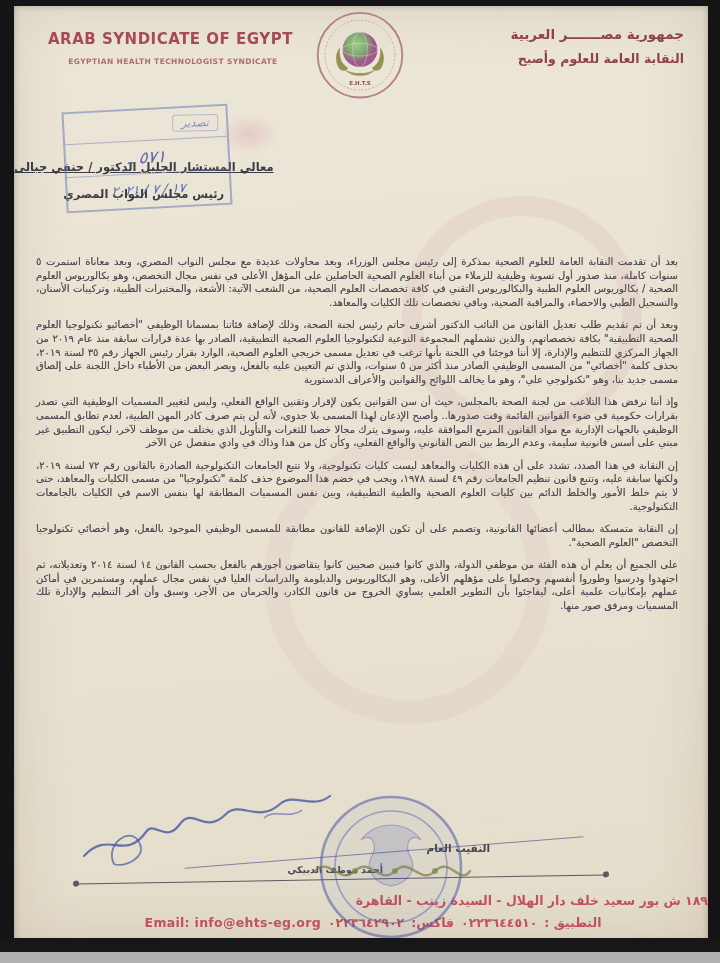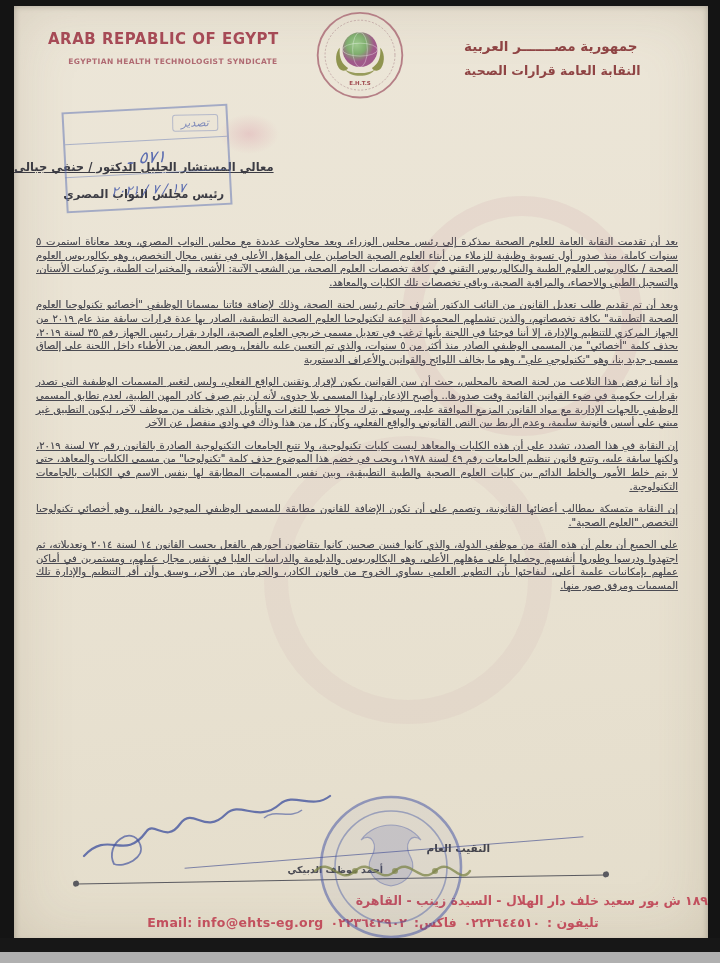--- a/index.html
+++ b/index.html
@@ -15,39 +15,39 @@
     background:linear-gradient(175deg,#ece6d8 0%,#e9e2d2 55%,#e4ddcb 100%);
     box-shadow:inset 0 0 60px rgba(120,100,70,.18), inset 0 0 6px rgba(0,0,0,.25);
     overflow:hidden;
   }
   
   .hdr{position:relative;height:102px;}
   .hdr-left{position:absolute;left:34px;top:24px;width:250px;color:#a64a56;}
   .hdr-left .t1{font-size:15px;font-weight:bold;letter-spacing:.5px;white-space:nowrap;}
   .hdr-left .t2{font-size:7.5px;font-weight:bold;letter-spacing:.4px;margin-top:9px;color:#b06a72;white-space:nowrap;text-align:center;}
   .hdr-logo{position:absolute;left:300px;top:4px;width:92px;height:94px;}
-  .hdr-right{position:absolute;right:24px;top:32px;width:220px;direction:rtl;text-align:left;color:#8f4444;}
+  .hdr-right{position:absolute;right:24px;top:20px;width:220px;direction:rtl;text-align:right;color:#8f4444;}
   .hdr-right .a1{font-size:13.5px;font-weight:bold;}
   .hdr-right .a2{font-size:12.5px;font-weight:bold;margin-top:9px;}
   
   .rstamp{
     position:absolute;left:50px;top:102px;width:162px;height:97px;
     border:2px solid rgba(92,112,180,.5);transform:rotate(-3deg);
     color:#5b6cb0;direction:rtl;font-style:italic;
   }
   .rstamp .row1{height:30px;border-bottom:1.5px solid rgba(92,112,180,.45);display:flex;align-items:center;}
   .rstamp .row1 span{border:1.5px solid rgba(92,112,180,.5);border-radius:3px;font-size:11px;padding:1px 8px;margin-right:8px;opacity:.75;transform:rotate(2deg);}
   .rstamp .row2{height:32px;border-bottom:1.5px solid rgba(92,112,180,.45);display:flex;align-items:center;justify-content:center;font-size:17px;letter-spacing:2px;transform:skewX(-6deg);}
   .rstamp .row3{height:30px;display:flex;align-items:center;justify-content:center;font-size:13px;transform:skewX(-8deg);}
   
   .addressee{direction:rtl;margin:52px 143px 0 0;width:max-content;color:#3c3c44;}
   .addressee .l1{font-size:11.5px;font-weight:bold;text-decoration:underline;}
   .addressee .l2{font-size:11.5px;font-weight:bold;text-align:center;margin-top:13px;}
   
-  .body-text{direction:rtl;margin:34px 30px 0 22px;color:#4b4b53;text-decoration:underline;}
+  .body-text{direction:rtl;margin:54px 30px 0 22px;color:#4b4b53;}
   .body-text p{
     font-size:10px;line-height:13.6px;text-align:justify;margin:0 0 9px 0;
     text-shadow:0 0 .5px rgba(60,60,70,.55);
   }
   
   .wm{position:absolute;border-radius:50%;pointer-events:none;}
   .wm1{left:388px;top:190px;width:200px;height:200px;border:20px solid rgba(190,120,135,.10);}
   .wm2{left:250px;top:430px;width:240px;height:240px;border:24px solid rgba(190,120,135,.07);}
   .wm3{left:205px;top:108px;width:60px;height:40px;background:radial-gradient(closest-side,rgba(215,130,155,.28),rgba(215,130,155,0));}
   
@@ -67,21 +67,21 @@
   .footer .contacts{direction:rtl;font-size:12.5px;font-weight:bold;color:#c2505e;margin-top:7px;display:flex;justify-content:center;gap:7px;align-items:baseline;}
   .footer .contacts .email{direction:ltr;letter-spacing:.3px;margin-left:24px;}
 </style>
 </head>
 <body>
 
 <div class="page">
 
   <div class="hdr">
     <div class="hdr-left">
-      <div class="t1">ARAB REPABLIC OF EGYPT</div>
+      <div class="t1">ARAB SYNDICATE OF EGYPT</div>
       <div class="t2">EGYPTIAN HEALTH TECHNOLOGIST SYNDICATE</div>
     </div>
 
     <div class="hdr-logo">
       <svg width="92" height="94" viewBox="0 0 100 100">
         <defs>
           <radialGradient id="globe" cx="40%" cy="35%">
             <stop offset="0%" stop-color="#9fca8f"></stop>
             <stop offset="55%" stop-color="#7fae6e"></stop>
             <stop offset="100%" stop-color="#a05a8a"></stop>
@@ -94,21 +94,21 @@
         <ellipse cx="50" cy="42" rx="8" ry="19" fill="none" stroke="rgba(255,255,255,.45)" stroke-width=".8"></ellipse>
         <path d="M27,62 C22,54 24,44 28,40 C27,52 31,58 37,62 C35,66 30,66 27,62 Z" fill="#8f944f"></path>
         <path d="M73,62 C78,54 76,44 72,40 C73,52 69,58 63,62 C65,66 70,66 73,62 Z" fill="#8f944f"></path>
         <path d="M33,63 C40,69 60,69 67,63 C60,73 40,73 33,63 Z" fill="#8f944f" opacity=".9"></path>
         <text x="50" y="80" text-anchor="middle" font-size="6" font-weight="bold" fill="#a04a50">E.H.T.S</text>
       </svg>
     </div>
 
     <div class="hdr-right">
       <div class="a1">جمهورية مصـــــــر العربية</div>
-      <div class="a2">النقابة العامة قرارات الصحية</div>
+      <div class="a2">النقابة العامة للعلوم وأصبح</div>
     </div>
   </div>
 
   <div class="wm wm1"></div>
   <div class="wm wm2"></div>
   <div class="wm wm3"></div>
 
   <div class="rstamp">
     <div class="row1">
       <span>تصدير</span>
@@ -150,21 +150,21 @@
   <svg class="ornament" width="165" height="34" viewBox="0 0 165 34">
     <path d="M5,17 C20,2 30,32 45,17 C60,2 70,32 85,17 C100,2 110,32 125,17 C140,2 150,32 160,17" fill="none" stroke="rgba(125,133,72,.75)" stroke-width="2.4" stroke-linecap="round"></path>
     <circle cx="45" cy="17" r="3" fill="rgba(125,133,72,.7)"></circle>
     <circle cx="85" cy="17" r="3" fill="rgba(125,133,72,.7)"></circle>
     <circle cx="125" cy="17" r="3" fill="rgba(125,133,72,.7)"></circle>
   </svg>
 
   <div class="footer">
     <div class="addr">١٨٩ ش بور سعيد خلف دار الهلال - السيدة زينب - القاهرة</div>
     <div class="contacts">
-      <span>تليفون :</span>
+      <span>التطبيق :</span>
       <span>٠٢٢٣٦٤٤٥١٠</span>
       <span>فاكس:</span>
       <span>٠٢٢٣٦٤٢٩٠٢</span>
       <span class="email">Email: info@ehts-eg.org</span>
     </div>
   </div>
 
 </div>
 
 <div class="frame-bottom-dark"></div>

